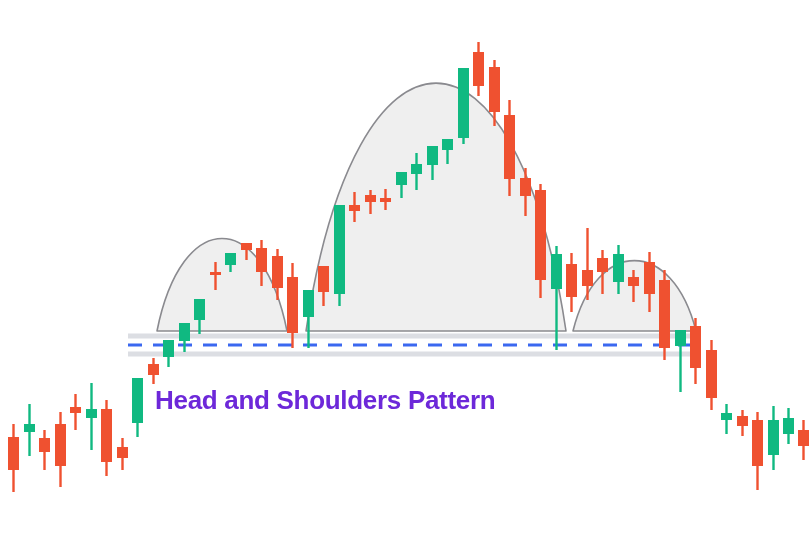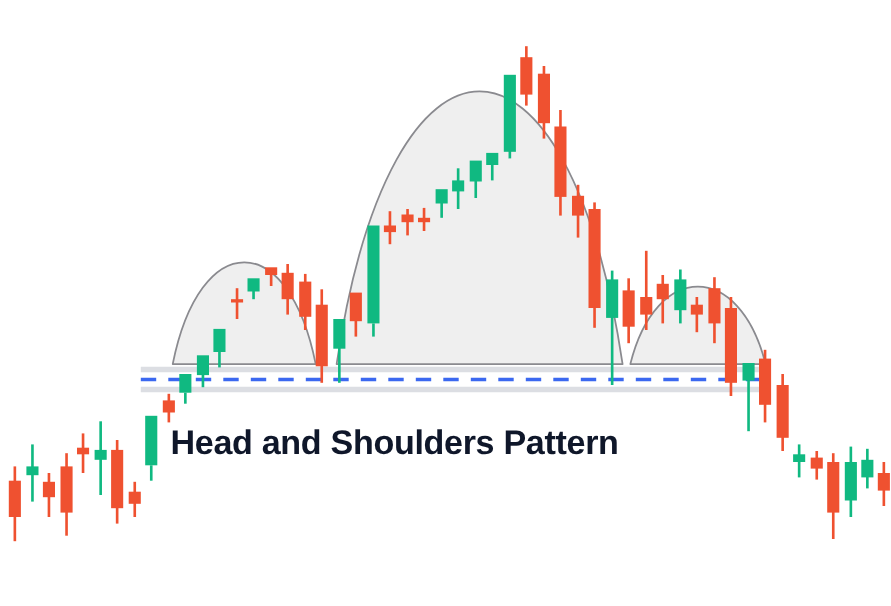--- a/index.html
+++ b/index.html
@@ -3,22 +3,22 @@
 <meta charset="utf-8">
 <style>
   html,body{margin:0;padding:0;background:#ffffff;}
   body{width:810px;height:551px;overflow:hidden;
        font-family:"Liberation Sans","DejaVu Sans",sans-serif;}
   #stage{position:relative;width:810px;height:551px;background:#ffffff;}
   #chart{position:absolute;left:0;top:0;width:810px;height:551px;display:block;}
   #title-layer{position:absolute;left:0;top:0;width:810px;height:551px;pointer-events:none;}
   .chart-title{
     position:absolute;left:155px;top:385px;width:500px;
-    font-size:31px;font-weight:bold;letter-spacing:-0.3px;
-    color:#0f172a;white-space:nowrap;
+    font-size:26px;font-weight:bold;letter-spacing:-0.3px;
+    color:#6d28d9;white-space:nowrap;
   }
 </style>
 </head>
 <body>
 
 <div id="stage">
   <svg id="chart" viewBox="0 0 810 551" preserveAspectRatio="none">
     <g id="arc-layer">
         <path d="M 157 331 C 181.7 207.57999999999998 262.3 207.57999999999998 287 331 Z" fill="#efefef" stroke="#8a8a8f" stroke-width="1.6" stroke-linejoin="round"></path>
         <path d="M 306 331 C 355.4 0.5199999999999818 516.6 0.5199999999999818 566 331 Z" fill="#efefef" stroke="#8a8a8f" stroke-width="1.6" stroke-linejoin="round"></path>

